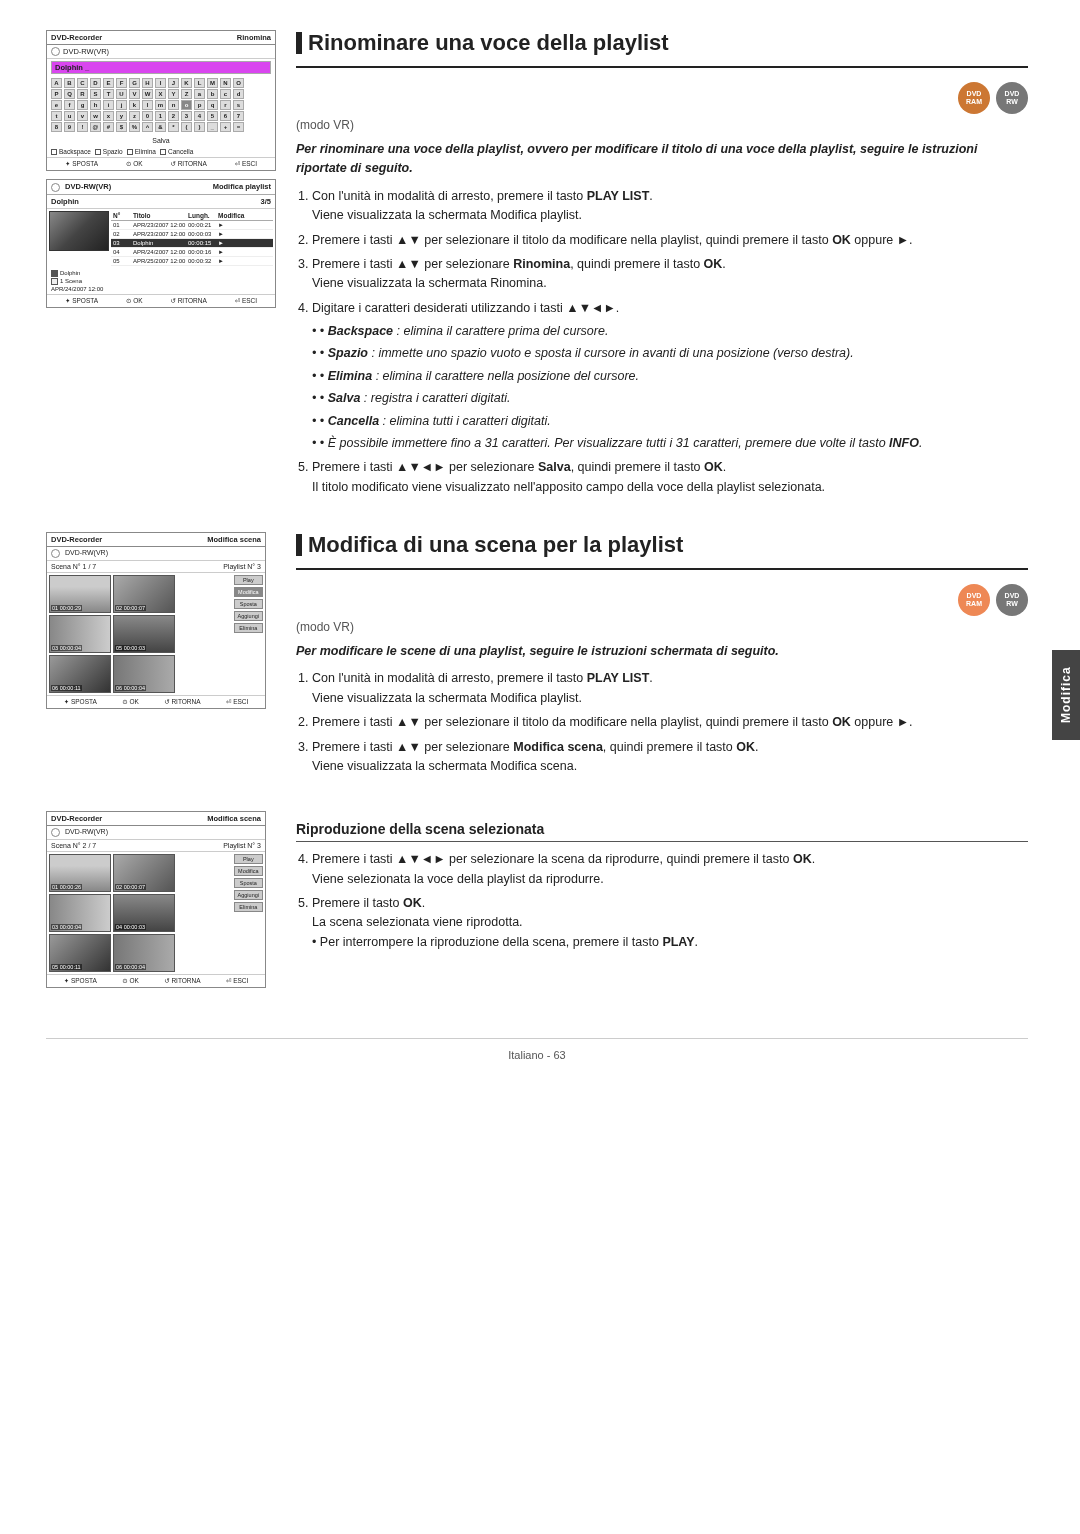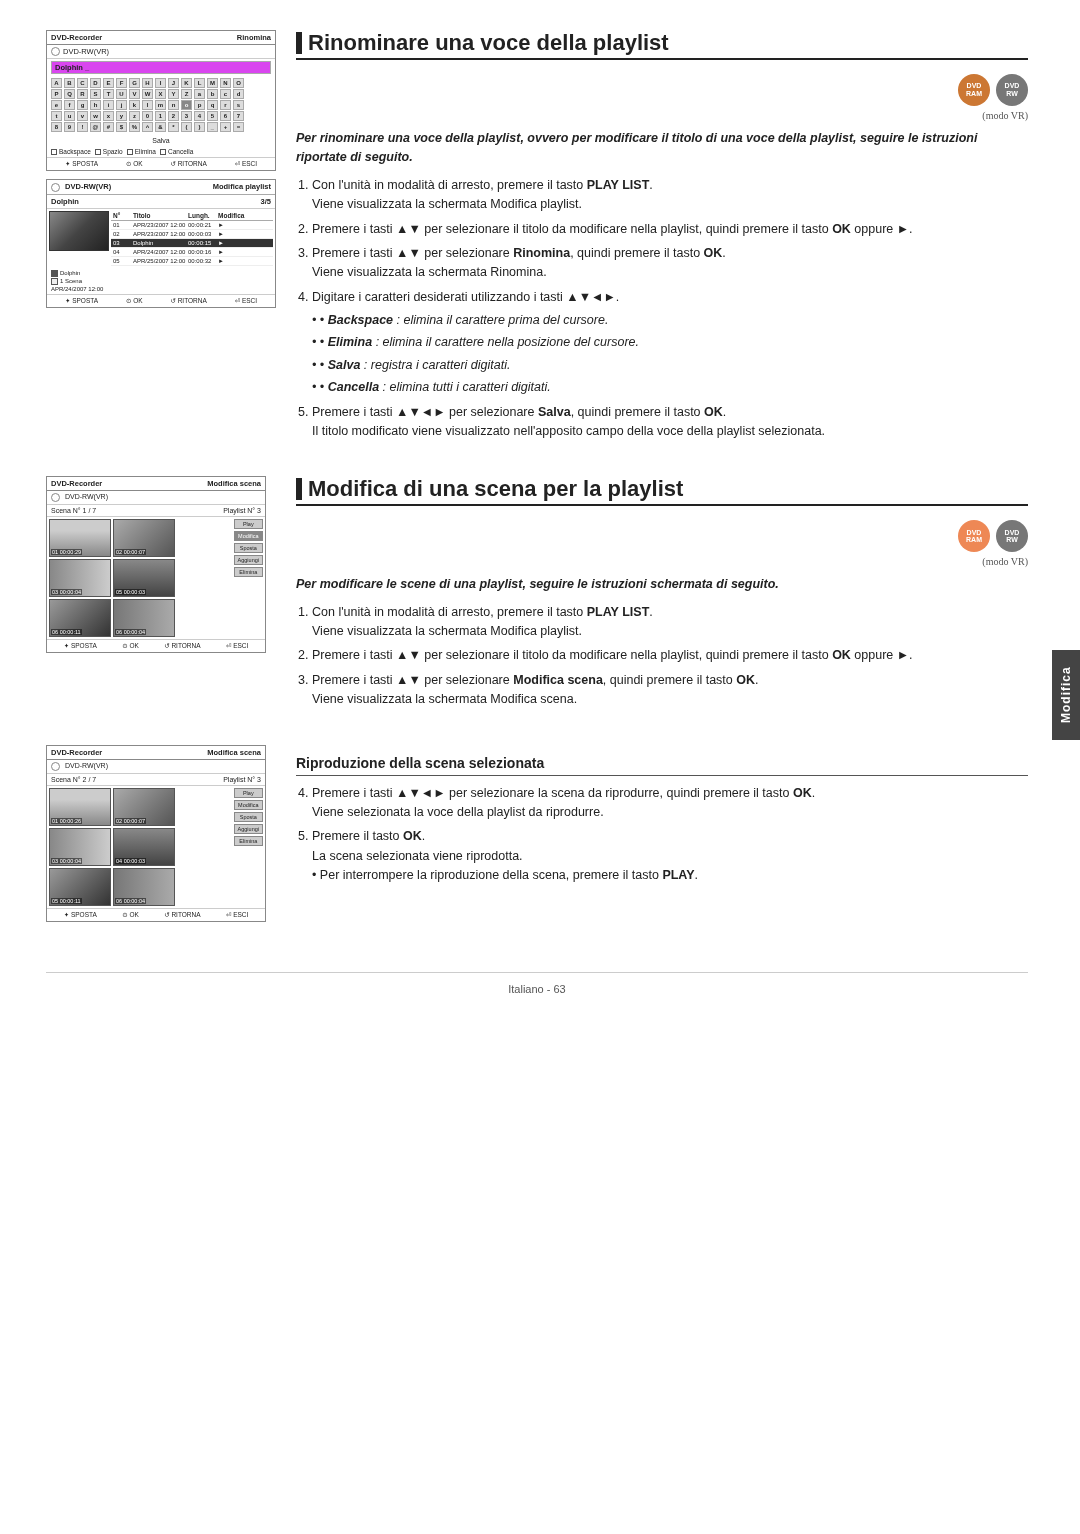--- a/index.html
+++ b/index.html
@@ -64,21 +64,21 @@
 
     .section-right {
       flex: 1;
     }
 
     
     .section-title {
       font-size: 22px;
       font-weight: bold;
       border-bottom: 2px solid #222;
-      padding-bottom: 2px;
+      padding-bottom: 10px;
       margin-bottom: 14px;
       display: flex;
       align-items: center;
       gap: 6px;
     }
 
     .section-title::before {
       content: '';
       display: inline-block;
       width: 6px;
@@ -107,25 +107,24 @@
       font-weight: bold;
       color: #fff;
       line-height: 1.1;
       text-align: center;
     }
 
     .dvd-ram { background: #e85; }
     .dvd-rw { background: #777; }
 
     .modo-vr {
-      text-align: right;
-      font-size: 10px;
+      text-align: left;
+      font-size: 12px;
       color: #555;
       margin-bottom: 8px;
-      font-family: Liberation Serif, serif;
     }
 
     
     .screen-box {
       border: 1.5px solid #888;
       background: #fff;
       font-size: 8px;
       margin-bottom: 8px;
     }
 
@@ -669,23 +668,25 @@
               Premere i tasti ▲▼ per selezionare il titolo da modificare nella playlist, quindi premere il tasto <strong>OK</strong> oppure ►.
             </li>
             <li>
               Premere i tasti ▲▼ per selezionare <strong>Rinomina</strong>, quindi premere il tasto <strong>OK</strong>.<br>
               <span>Viene visualizzata la schermata Rinomina.</span>
             </li>
             <li>
               Digitare i caratteri desiderati utilizzando i tasti ▲▼◄►.
               <ul class="bullet-list" style="list-style:none; padding-left:0; margin-top:4px;font-style:italic;">
                 <li>• <strong>Backspace</strong> : elimina il carattere prima del cursore.</li>
+                <li>• <strong>Spazio</strong> : immette uno spazio vuoto e sposta il cursore in avanti di una posizione (verso destra).</li>
                 <li>• <strong>Elimina</strong> : elimina il carattere nella posizione del cursore.</li>
                 <li>• <strong>Salva</strong> : registra i caratteri digitati.</li>
                 <li>• <strong>Cancella</strong> : elimina tutti i caratteri digitati.</li>
+                <li>• È possibile immettere fino a 31 caratteri. Per visualizzare tutti i 31 caratteri, premere due volte il tasto <strong>INFO</strong>.</li>
               </ul>
             </li>
             <li>
               Premere i tasti ▲▼◄► per selezionare <strong>Salva</strong>, quindi premere il tasto <strong>OK</strong>.<br>
               <span>Il titolo modificato viene visualizzato nell'apposito campo della voce della playlist selezionata.</span>
             </li>
           </ol>
         </div>
       </div>
     </div>

